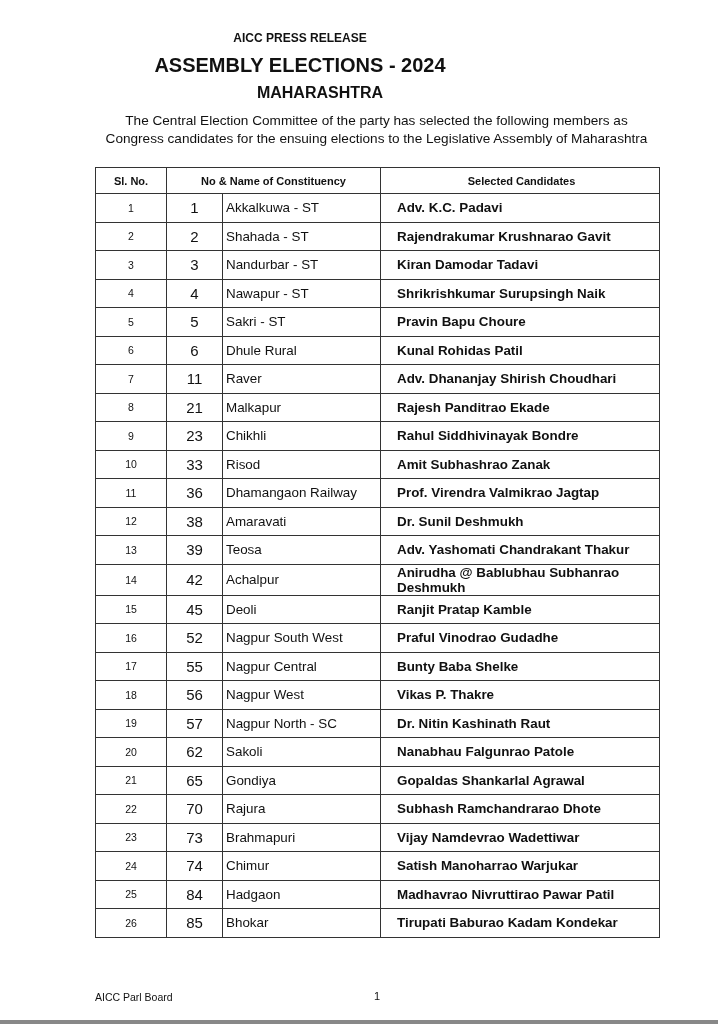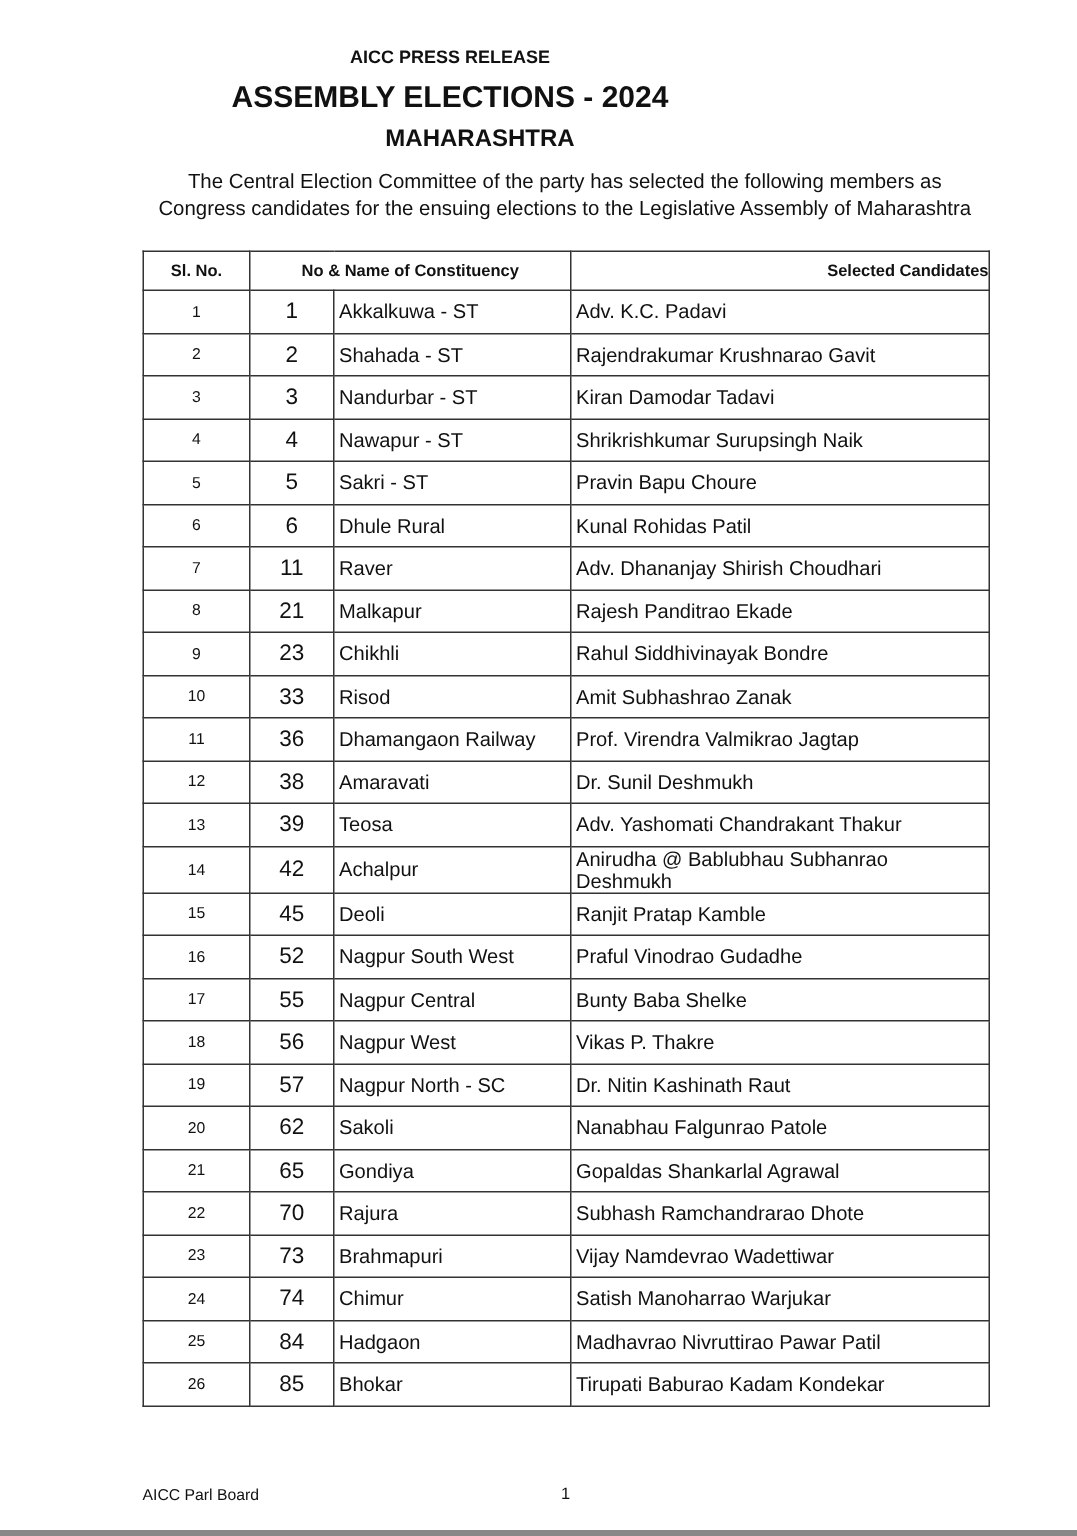--- a/index.html
+++ b/index.html
@@ -5,25 +5,25 @@
   html, body { margin:0; padding:0; }
   body { width:718px; height:1024px; background:#fff; position:relative; overflow:hidden; font-family:"Liberation Sans", sans-serif; color:#111; }
   .hdr { position:absolute; left:0; width:600px; text-align:center; font-weight:bold; }
   #h1 { top:31px; font-size:12px; }
   #h2 { top:54px; font-size:20px; }
   #h3 { top:84px; font-size:16px;margin-left:20px; }
   #intro { position:absolute; top:112px; left:95px; width:563px; text-align:center; font-weight:normal; font-size:13.6px; line-height:18px; }
   table { position:absolute; top:167px; left:95px; width:564px; border-collapse:collapse; table-layout:fixed; }
   td, th { border:1.5px solid #333; padding:0; height:27.5px; font-size:13.4px; vertical-align:middle; }
   th { font-size:11px; font-weight:bold; height:25px; }
-  th.c3 { text-align:right; padding-left:3px; }
+  th.c3 { text-align:center; padding-left:3px; }
   td.sl { text-align:center; font-size:10.5px; }
   td.no { text-align:center; font-size:15px; }
   td.nm { padding-left:3px; white-space:nowrap; }
-  td.cand { padding-left:3px; line-height:15px; }
+  td.cand { padding-left:16px; line-height:15px;font-weight:bold; }
   #foot-left { position:absolute; top:991px; left:95px; font-size:10.5px; }
   #foot-page { position:absolute; top:990px; left:374px; font-size:11px; }
   #bottom-line { position:absolute; left:0; top:1020px; width:718px; height:4px; background:#888; }
 </style>
 </head>
 <body>
 
 <div class="hdr" id="h1">AICC PRESS RELEASE</div>
 <div class="hdr" id="h2">ASSEMBLY ELECTIONS - 2024</div>
 <div class="hdr" id="h3">MAHARASHTRA</div>

